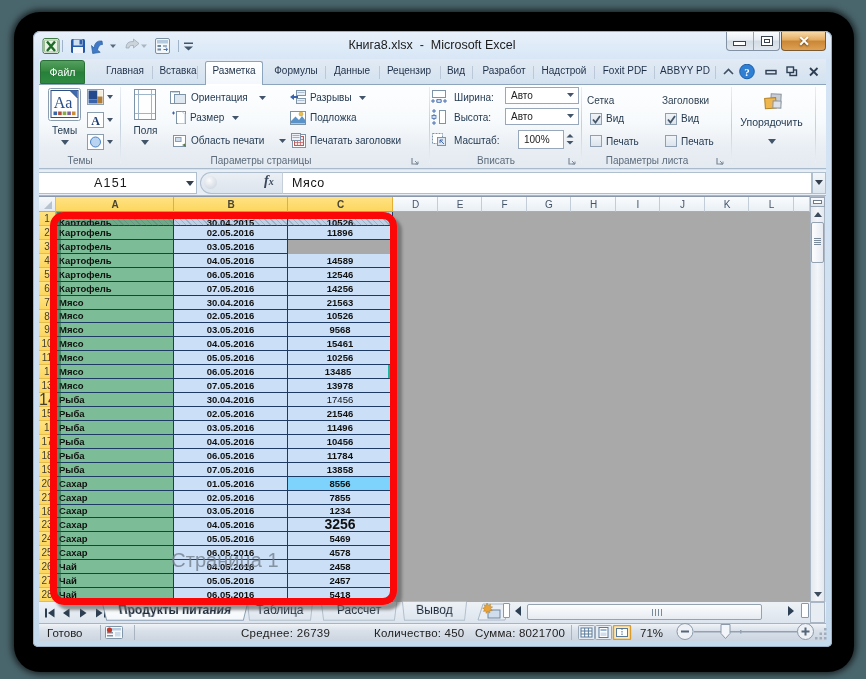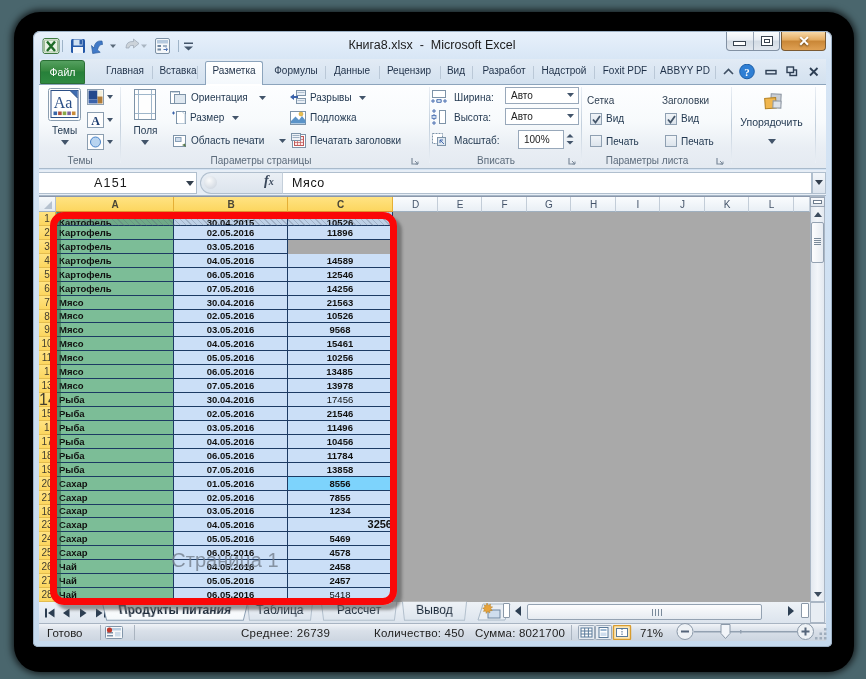--- a/index.html
+++ b/index.html
@@ -353,21 +353,21 @@
 <div class="ab" style="left:56px;top:337px;width:118px;height:14px;background:#7cbd97;border-right:1px solid #1c3a63;border-bottom:1px solid #1c3a63;font-size:9.5px;font-weight:700;color:#10100f;line-height:13px;padding-left:3px;overflow:hidden">Мясо</div>
 <div class="ab" style="left:174px;top:337px;width:114px;height:14px;background:#cbdff7;border-right:1px solid #1c3a63;border-bottom:1px solid #1c3a63;font-size:9.5px;font-weight:700;color:#10100f;line-height:13px;text-align:center;overflow:hidden">04.05.2016</div>
 <div class="ab" style="left:288px;top:337px;width:105px;height:14px;background:#cbdff7;border-right:1px solid #1c3a63;border-bottom:1px solid #1c3a63;font-size:9.5px;font-weight:700;color:#10100f;line-height:13px;text-align:center;overflow:hidden">15461</div>
 <div class="ab" style="left:39px;top:351px;width:17px;height:14px;background:linear-gradient(180deg,#ffe382,#fcd65f);border-right:1px solid #e5af35;border-bottom:1px solid #e3bc4e;font-size:10px;color:#443f2e;text-align:center;line-height:14px">11</div>
 <div class="ab" style="left:56px;top:351px;width:118px;height:14px;background:#7cbd97;border-right:1px solid #1c3a63;border-bottom:1px solid #1c3a63;font-size:9.5px;font-weight:700;color:#10100f;line-height:13px;padding-left:3px;overflow:hidden">Мясо</div>
 <div class="ab" style="left:174px;top:351px;width:114px;height:14px;background:#cbdff7;border-right:1px solid #1c3a63;border-bottom:1px solid #1c3a63;font-size:9.5px;font-weight:700;color:#10100f;line-height:13px;text-align:center;overflow:hidden">05.05.2016</div>
 <div class="ab" style="left:288px;top:351px;width:105px;height:14px;background:#cbdff7;border-right:1px solid #1c3a63;border-bottom:1px solid #1c3a63;font-size:9.5px;font-weight:700;color:#10100f;line-height:13px;text-align:center;overflow:hidden">10256</div>
 <div class="ab" style="left:39px;top:365px;width:17px;height:14px;background:linear-gradient(180deg,#ffe382,#fcd65f);border-right:1px solid #e5af35;border-bottom:1px solid #e3bc4e;font-size:10px;color:#443f2e;text-align:right;line-height:14px">12</div>
 <div class="ab" style="left:56px;top:365px;width:118px;height:14px;background:#7cbd97;border-right:1px solid #1c3a63;border-bottom:1px solid #1c3a63;font-size:9.5px;font-weight:700;color:#10100f;line-height:13px;padding-left:3px;overflow:hidden">Мясо</div>
 <div class="ab" style="left:174px;top:365px;width:114px;height:14px;background:#cbdff7;border-right:1px solid #1c3a63;border-bottom:1px solid #1c3a63;font-size:9.5px;font-weight:700;color:#10100f;line-height:13px;text-align:center;overflow:hidden">06.05.2016</div>
-<div class="ab" style="left:288px;top:365px;width:105px;height:14px;background:#cbdff7;border-right:2px solid #14b8a6;border-bottom:1px solid #1c3a63;font-size:9.5px;font-weight:700;color:#10100f;line-height:13px;text-align:center;overflow:hidden">13485</div>
+<div class="ab" style="left:288px;top:365px;width:105px;height:14px;background:#cbdff7;border-right:5px solid #14b8a6;border-bottom:1px solid #1c3a63;font-size:9.5px;font-weight:700;color:#10100f;line-height:13px;text-align:center;overflow:hidden">13485</div>
 <div class="ab" style="left:39px;top:379px;width:17px;height:14px;background:linear-gradient(180deg,#ffe382,#fcd65f);border-right:1px solid #e5af35;border-bottom:1px solid #e3bc4e;font-size:10px;color:#443f2e;text-align:center;line-height:14px">13</div>
 <div class="ab" style="left:56px;top:379px;width:118px;height:14px;background:#7cbd97;border-right:1px solid #1c3a63;border-bottom:1px solid #1c3a63;font-size:9.5px;font-weight:700;color:#10100f;line-height:13px;padding-left:3px;overflow:hidden">Мясо</div>
 <div class="ab" style="left:174px;top:379px;width:114px;height:14px;background:#cbdff7;border-right:1px solid #1c3a63;border-bottom:1px solid #1c3a63;font-size:9.5px;font-weight:700;color:#10100f;line-height:13px;text-align:center;overflow:hidden">07.05.2016</div>
 <div class="ab" style="left:288px;top:379px;width:105px;height:14px;background:#cbdff7;border-right:1px solid #1c3a63;border-bottom:1px solid #1c3a63;font-size:9.5px;font-weight:700;color:#10100f;line-height:13px;text-align:center;overflow:hidden">13978</div>
 <div class="ab" style="left:39px;top:393px;width:17px;height:14px;background:linear-gradient(180deg,#ffe382,#fcd65f);border-right:1px solid #e5af35;border-bottom:1px solid #e3bc4e;font-size:16px;color:#443f2e;text-align:center;line-height:14px">14</div>
 <div class="ab" style="left:56px;top:393px;width:118px;height:14px;background:#7cbd97;border-right:1px solid #1c3a63;border-bottom:1px solid #1c3a63;font-size:9.5px;font-weight:700;color:#10100f;line-height:13px;padding-left:3px;overflow:hidden">Рыба</div>
 <div class="ab" style="left:174px;top:393px;width:114px;height:14px;background:#cbdff7;border-right:1px solid #1c3a63;border-bottom:1px solid #1c3a63;font-size:9.5px;font-weight:700;color:#10100f;line-height:13px;text-align:center;overflow:hidden">30.04.2016</div>
 <div class="ab" style="left:288px;top:393px;width:105px;height:14px;background:#cbdff7;border-right:1px solid #1c3a63;border-bottom:1px solid #1c3a63;font-size:9.5px;font-weight:400;color:#10100f;line-height:13px;text-align:center;overflow:hidden">17456</div>
 <div class="ab" style="left:39px;top:407px;width:17px;height:14px;background:linear-gradient(180deg,#ffe382,#fcd65f);border-right:1px solid #e5af35;border-bottom:1px solid #e3bc4e;font-size:10px;color:#443f2e;text-align:center;line-height:14px">15</div>
 <div class="ab" style="left:56px;top:407px;width:118px;height:14px;background:#7cbd97;border-right:1px solid #1c3a63;border-bottom:1px solid #1c3a63;font-size:9.5px;font-weight:700;color:#10100f;line-height:13px;padding-left:3px;overflow:hidden">Рыба</div>
@@ -397,41 +397,41 @@
 <div class="ab" style="left:56px;top:491px;width:118px;height:14px;background:#7cbd97;border-right:1px solid #1c3a63;border-bottom:1px solid #1c3a63;font-size:9.5px;font-weight:700;color:#10100f;line-height:13px;padding-left:3px;overflow:hidden">Сахар</div>
 <div class="ab" style="left:174px;top:491px;width:114px;height:14px;background:#cbdff7;border-right:1px solid #1c3a63;border-bottom:1px solid #1c3a63;font-size:9.5px;font-weight:700;color:#10100f;line-height:13px;text-align:center;overflow:hidden">02.05.2016</div>
 <div class="ab" style="left:288px;top:491px;width:105px;height:14px;background:#cbdff7;border-right:1px solid #1c3a63;border-bottom:1px solid #1c3a63;font-size:9.5px;font-weight:700;color:#10100f;line-height:13px;text-align:center;overflow:hidden">7855</div>
 <div class="ab" style="left:39px;top:505px;width:17px;height:13px;background:linear-gradient(180deg,#ffe382,#fcd65f);border-right:1px solid #e5af35;border-bottom:1px solid #e3bc4e;font-size:10px;color:#443f2e;text-align:center;line-height:13px">18</div>
 <div class="ab" style="left:56px;top:505px;width:118px;height:13px;background:#7cbd97;border-right:1px solid #1c3a63;border-bottom:1px solid #1c3a63;font-size:9.5px;font-weight:700;color:#10100f;line-height:12px;padding-left:3px;overflow:hidden">Сахар</div>
 <div class="ab" style="left:174px;top:505px;width:114px;height:13px;background:#cbdff7;border-right:1px solid #1c3a63;border-bottom:1px solid #1c3a63;font-size:9.5px;font-weight:700;color:#10100f;line-height:12px;text-align:center;overflow:hidden">03.05.2016</div>
 <div class="ab" style="left:288px;top:505px;width:105px;height:13px;background:#cbdff7;border-right:1px solid #1c3a63;border-bottom:1px solid #1c3a63;font-size:9.5px;font-weight:700;color:#10100f;line-height:12px;text-align:center;overflow:hidden">1234</div>
 <div class="ab" style="left:39px;top:518px;width:17px;height:14px;background:linear-gradient(180deg,#ffe382,#fcd65f);border-right:1px solid #e5af35;border-bottom:1px solid #e3bc4e;font-size:10px;color:#443f2e;text-align:center;line-height:14px">23</div>
 <div class="ab" style="left:56px;top:518px;width:118px;height:14px;background:#7cbd97;border-right:1px solid #1c3a63;border-bottom:1px solid #1c3a63;font-size:9.5px;font-weight:700;color:#10100f;line-height:13px;padding-left:3px;overflow:hidden">Сахар</div>
 <div class="ab" style="left:174px;top:518px;width:114px;height:14px;background:#cbdff7;border-right:1px solid #1c3a63;border-bottom:1px solid #1c3a63;font-size:9.5px;font-weight:700;color:#10100f;line-height:13px;text-align:center;overflow:hidden">04.05.2016</div>
-<div class="ab" style="left:288px;top:518px;width:105px;height:14px;background:#cbdff7;border-right:1px solid #1c3a63;border-bottom:1px solid #1c3a63;font-size:11px;font-weight:700;color:#10100f;line-height:13px;text-align:right;overflow:hidden">3256</div>
+<div class="ab" style="left:288px;top:518px;width:105px;height:14px;background:#cbdff7;border-right:1px solid #1c3a63;border-bottom:1px solid #1c3a63;font-size:14px;font-weight:700;color:#10100f;line-height:13px;text-align:center;overflow:hidden">3256</div>
 <div class="ab" style="left:39px;top:532px;width:17px;height:14px;background:linear-gradient(180deg,#ffe382,#fcd65f);border-right:1px solid #e5af35;border-bottom:1px solid #e3bc4e;font-size:10px;color:#443f2e;text-align:center;line-height:14px">24</div>
 <div class="ab" style="left:56px;top:532px;width:118px;height:14px;background:#7cbd97;border-right:1px solid #1c3a63;border-bottom:1px solid #1c3a63;font-size:9.5px;font-weight:700;color:#10100f;line-height:13px;padding-left:3px;overflow:hidden">Сахар</div>
 <div class="ab" style="left:174px;top:532px;width:114px;height:14px;background:#cbdff7;border-right:1px solid #1c3a63;border-bottom:1px solid #1c3a63;font-size:9.5px;font-weight:700;color:#10100f;line-height:13px;text-align:center;overflow:hidden">05.05.2016</div>
 <div class="ab" style="left:288px;top:532px;width:105px;height:14px;background:#cbdff7;border-right:1px solid #1c3a63;border-bottom:1px solid #1c3a63;font-size:9.5px;font-weight:700;color:#10100f;line-height:13px;text-align:center;overflow:hidden">5469</div>
 <div class="ab" style="left:39px;top:546px;width:17px;height:14px;background:linear-gradient(180deg,#ffe382,#fcd65f);border-right:1px solid #e5af35;border-bottom:1px solid #e3bc4e;font-size:10px;color:#443f2e;text-align:center;line-height:14px">25</div>
 <div class="ab" style="left:56px;top:546px;width:118px;height:14px;background:#7cbd97;border-right:1px solid #1c3a63;border-bottom:1px solid #1c3a63;font-size:9.5px;font-weight:700;color:#10100f;line-height:13px;padding-left:3px;overflow:hidden">Сахар</div>
 <div class="ab" style="left:174px;top:546px;width:114px;height:14px;background:#cbdff7;border-right:1px solid #1c3a63;border-bottom:1px solid #1c3a63;font-size:9.5px;font-weight:700;color:#10100f;line-height:13px;text-align:center;overflow:hidden">06.05.2016</div>
 <div class="ab" style="left:288px;top:546px;width:105px;height:14px;background:#cbdff7;border-right:1px solid #1c3a63;border-bottom:1px solid #1c3a63;font-size:9.5px;font-weight:700;color:#10100f;line-height:13px;text-align:center;overflow:hidden">4578</div>
 <div class="ab" style="left:39px;top:560px;width:17px;height:14px;background:linear-gradient(180deg,#ffe382,#fcd65f);border-right:1px solid #e5af35;border-bottom:1px solid #e3bc4e;font-size:10px;color:#443f2e;text-align:center;line-height:14px">26</div>
 <div class="ab" style="left:56px;top:560px;width:118px;height:14px;background:#7cbd97;border-right:1px solid #1c3a63;border-bottom:1px solid #1c3a63;font-size:9.5px;font-weight:700;color:#10100f;line-height:13px;padding-left:3px;overflow:hidden">Чай</div>
 <div class="ab" style="left:174px;top:560px;width:114px;height:14px;background:#cbdff7;border-right:1px solid #1c3a63;border-bottom:1px solid #1c3a63;font-size:9.5px;font-weight:700;color:#10100f;line-height:13px;text-align:center;overflow:hidden">04.05.2016</div>
 <div class="ab" style="left:288px;top:560px;width:105px;height:14px;background:#cbdff7;border-right:1px solid #1c3a63;border-bottom:1px solid #1c3a63;font-size:9.5px;font-weight:700;color:#10100f;line-height:13px;text-align:center;overflow:hidden">2458</div>
 <div class="ab" style="left:39px;top:574px;width:17px;height:14px;background:linear-gradient(180deg,#ffe382,#fcd65f);border-right:1px solid #e5af35;border-bottom:1px solid #e3bc4e;font-size:10px;color:#443f2e;text-align:center;line-height:14px">27</div>
 <div class="ab" style="left:56px;top:574px;width:118px;height:14px;background:#7cbd97;border-right:1px solid #1c3a63;border-bottom:1px solid #1c3a63;font-size:9.5px;font-weight:700;color:#10100f;line-height:13px;padding-left:3px;overflow:hidden">Чай</div>
 <div class="ab" style="left:174px;top:574px;width:114px;height:14px;background:#cbdff7;border-right:1px solid #1c3a63;border-bottom:1px solid #1c3a63;font-size:9.5px;font-weight:700;color:#10100f;line-height:13px;text-align:center;overflow:hidden">05.05.2016</div>
 <div class="ab" style="left:288px;top:574px;width:105px;height:14px;background:#cbdff7;border-right:1px solid #1c3a63;border-bottom:1px solid #1c3a63;font-size:9.5px;font-weight:700;color:#10100f;line-height:13px;text-align:center;overflow:hidden">2457</div>
 <div class="ab" style="left:39px;top:588px;width:17px;height:14px;background:linear-gradient(180deg,#ffe382,#fcd65f);border-right:1px solid #e5af35;border-bottom:1px solid #e3bc4e;font-size:10px;color:#443f2e;text-align:center;line-height:14px">28</div>
 <div class="ab" style="left:56px;top:588px;width:118px;height:14px;background:#7cbd97;border-right:1px solid #1c3a63;border-bottom:1px solid #1c3a63;font-size:9.5px;font-weight:700;color:#10100f;line-height:13px;padding-left:3px;overflow:hidden">Чай</div>
 <div class="ab" style="left:174px;top:588px;width:114px;height:14px;background:#cbdff7;border-right:1px solid #1c3a63;border-bottom:1px solid #1c3a63;font-size:9.5px;font-weight:700;color:#10100f;line-height:13px;text-align:center;overflow:hidden">06.05.2016</div>
-<div class="ab" style="left:288px;top:588px;width:105px;height:14px;background:#cbdff7;border-right:1px solid #1c3a63;border-bottom:1px solid #1c3a63;font-size:9.5px;font-weight:400;color:#10100f;line-height:13px;text-align:center;overflow:hidden">5418</div>
+<div class="ab" style="left:288px;top:588px;width:105px;height:14px;background:#cbdff7;border-right:1px solid #1c3a63;border-bottom:1px solid #1c3a63;font-size:9.5px;font-weight:700;color:#10100f;line-height:13px;text-align:center;overflow:hidden">5418</div>
 <div class="ab" style="left:57px;top:212px;width:4px;height:390px;background:rgba(38,92,66,0.5)"></div>
 <div class="ab" style="left:56px;top:212px;width:337px;height:14px;background:repeating-linear-gradient(45deg,rgba(90,100,120,0.28) 0 1px,transparent 1px 4px)"></div>
 <div class="ab" style="left:145px;top:549px;width:160px;text-align:center;font-size:20px;color:rgba(115,126,140,0.8)">Страница 1</div>
 <div class="ab" style="left:810px;top:196px;width:15px;height:406px;background:linear-gradient(90deg,#e3e9f0,#f2f5f9 50%,#e3e9f0);border:1px solid #aab6c4"></div>
 <div class="ab" style="left:810px;top:197px;width:15px;height:10px;background:linear-gradient(180deg,#f8fafc,#dde4ec);border:1px solid #98a5b5"></div>
 <div class="ab" style="left:813px;top:200px;width:9px;height:4px;background:#fff;border:1px solid #6e7d8e"></div>
 <svg class="ab" style="left:814px;top:212px" width="8" height="5" viewBox="0 0 8 5">
     <path d="M4 0 l4 5 h-8 z" fill="#3c4c5e"></path>
   </svg>
 <div class="ab" style="left:811px;top:222px;width:13px;height:41px;background:linear-gradient(90deg,#fdfdfe,#e6ebf1);border:1px solid #94a2b2;border-radius:2px"></div>

